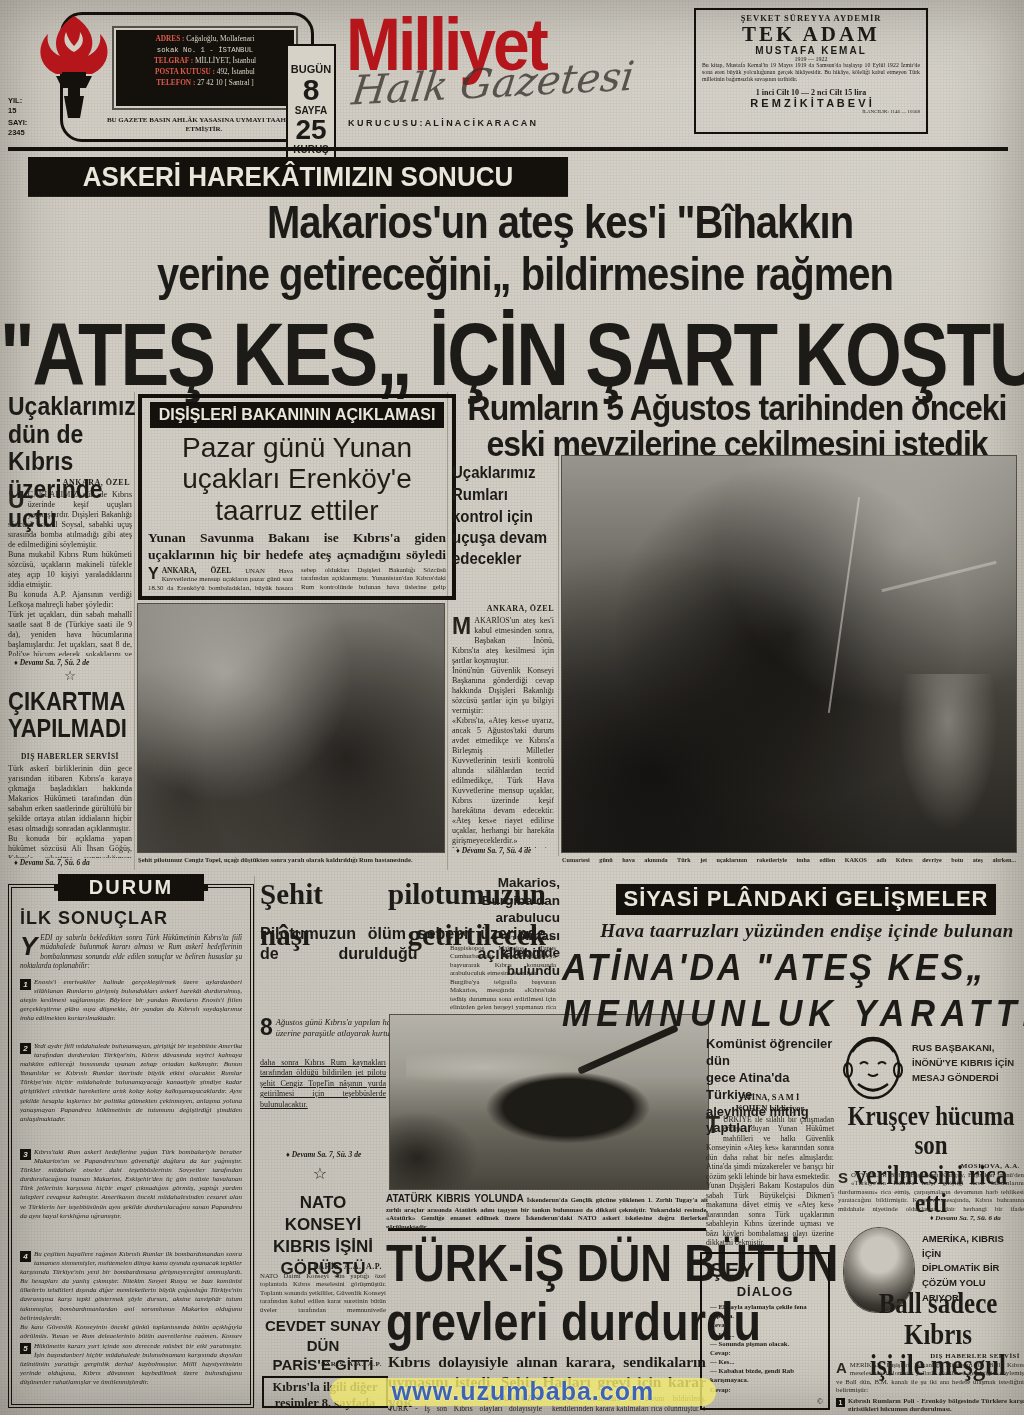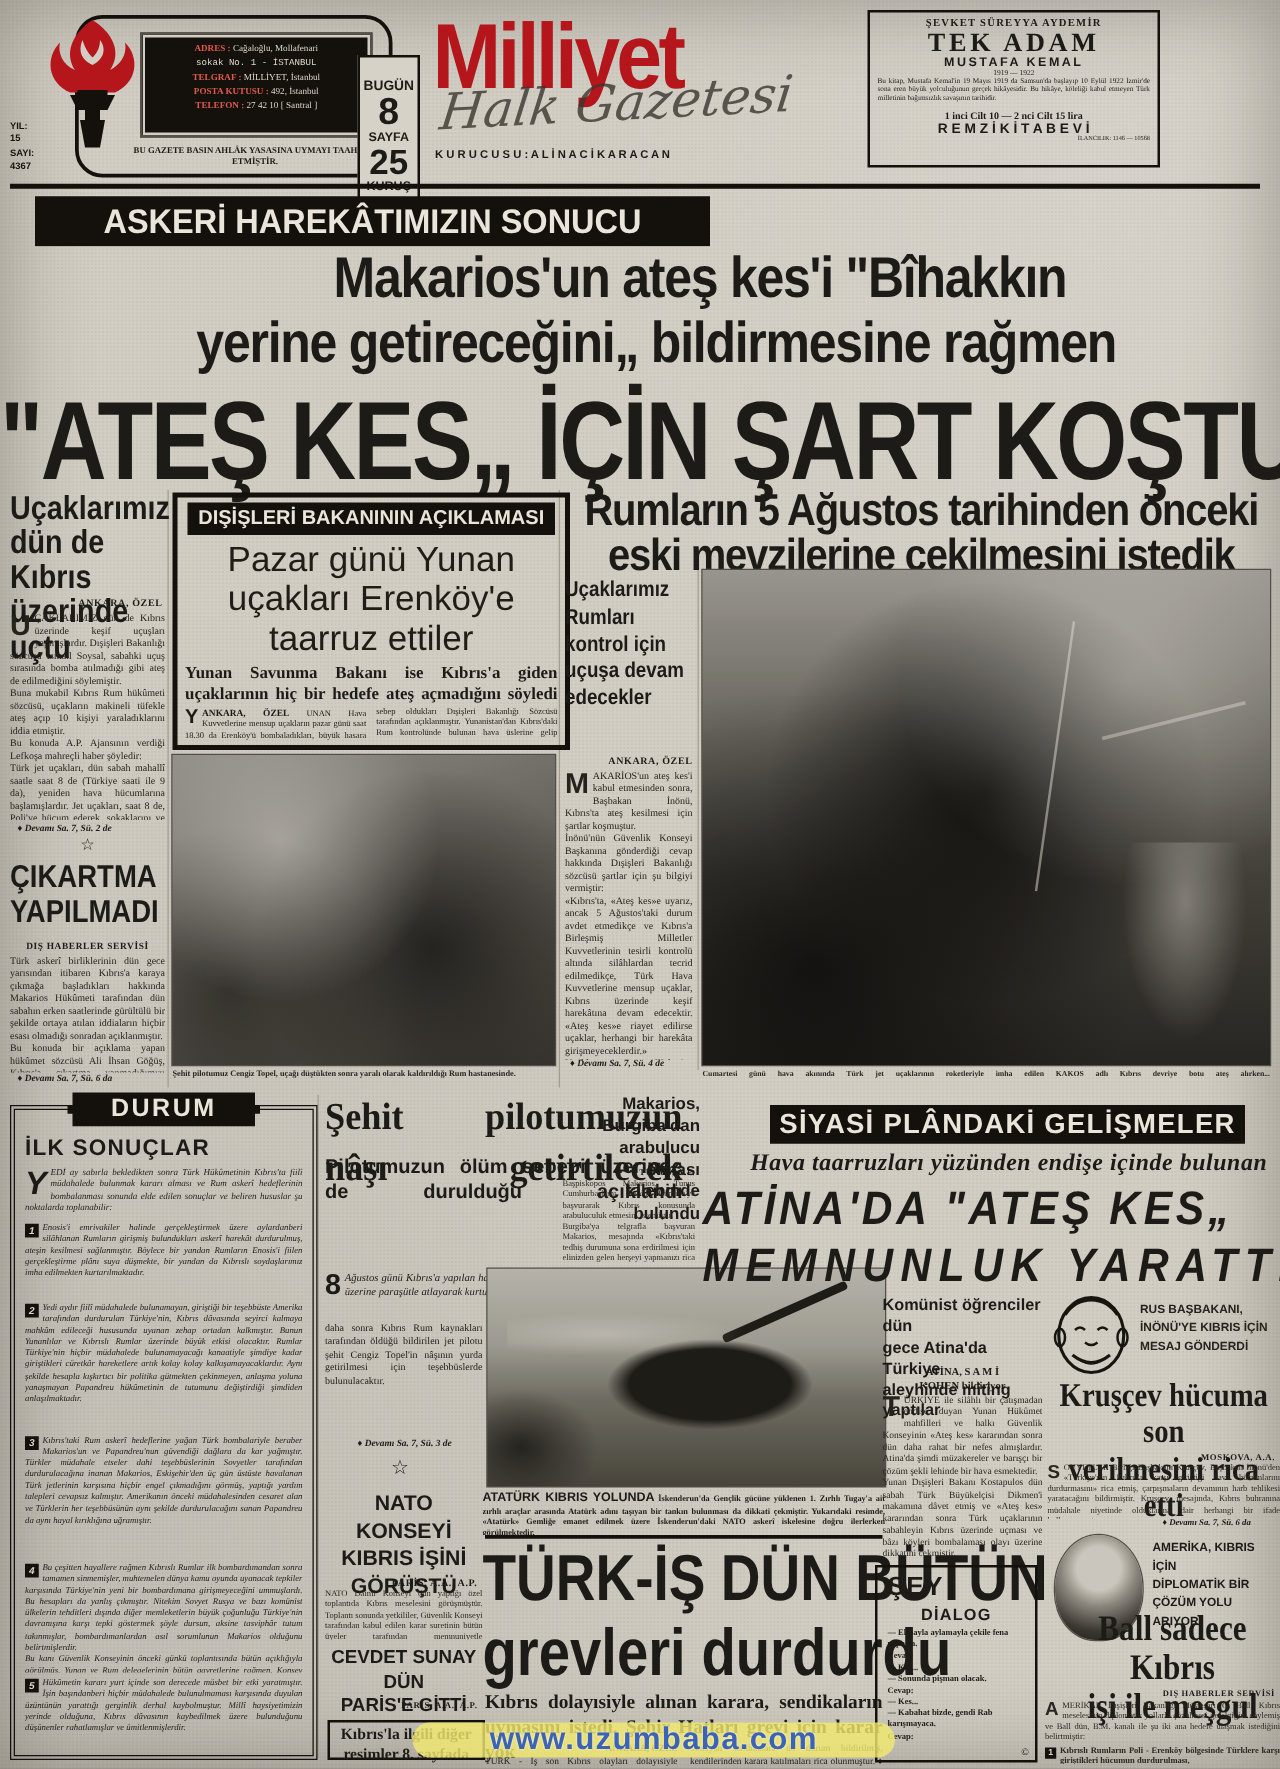--- a/index.html
+++ b/index.html
@@ -49,21 +49,21 @@
       <path d="M40 18 C36 28 40 34 48 38 C56 34 60 26 54 18 C54 26 50 30 48 32 C44 28 42 24 40 18 Z" fill="#d2cec4"></path>
       <path d="M30 62 L66 62 L60 74 L36 74 Z" fill="#14110c"></path>
       <rect x="42" y="74" width="12" height="8" fill="#14110c"></rect>
       <path d="M38 82 L58 82 L54 104 L42 104 Z" fill="#14110c"></path>
       <rect x="36" y="58" width="24" height="6" fill="#14110c"></rect>
     </svg>
   </div>
   <div class="abs sans b preline" style="left:8px;top:96px;width:40px;font-size:7.5px;line-height:1.3;color:#17150f;">YIL:
 15</div>
   <div class="abs sans b preline" style="left:8px;top:118px;width:44px;font-size:7.5px;line-height:1.3;color:#17150f;">SAYI:
-4367</div>
+2345</div>
 
   <div class="abs" style="left:112px;top:26px;width:186px;height:84px;background:#14110c;border:2px solid #55514a;box-shadow:inset 0 0 0 2px #d2cec4;padding:6px 6px;box-sizing:border-box;">
     <div class="ctr" style="font-size:7.3px;line-height:1.5;">
       <div><span class="b" style="color:#e05a4c;">ADRES :</span> <span style="color:#dcd7cb;">Cağaloğlu, Mollafenari</span></div>
       <div><span class="b" style="color:#e05a4c;"></span> <span style="color:#dcd7cb;font-family:Liberation Mono, monospace;">sokak No. 1 - İSTANBUL</span></div>
       <div><span class="b" style="color:#e05a4c;">TELGRAF :</span> <span style="color:#dcd7cb;">MİLLİYET, İstanbul</span></div>
       <div><span class="b" style="color:#e05a4c;">POSTA KUTUSU :</span> <span style="color:#dcd7cb;">492, İstanbul</span></div>
       <div><span class="b" style="color:#e05a4c;">TELEFON :</span> <span style="color:#dcd7cb;">27 42 10 [ Santral ]</span></div>
     </div>
   </div>
@@ -170,21 +170,21 @@
     <div style="position:absolute;left:70%;top:30%;width:26%;height:3px;background:rgba(225,221,212,.4);transform:rotate(-14deg);"></div>
     <div style="position:absolute;left:74%;top:55%;width:22%;height:40%;background:radial-gradient(ellipse at 50% 30%, rgba(190,186,178,.5), transparent 70%);"></div>
   </div>
   <div class="abs cap clip" style="left:562px;top:856px;width:454px;height:14px;font-size:6.2px;text-align:justify;text-align-last:justify;">Cumartesi günü hava akınında Türk jet uçaklarının roketleriyle imha edilen KAKOS adlı Kıbrıs devriye botu ateş alırken...</div>
 
   <div class="abs b preline" style="left:260px;top:874px;width:286px;font-size:29px;line-height:1.35;text-align:justify;text-align-last:justify;transform:scaleY(1.05);transform-origin:top left;">Şehit   pilotumuzun
 nâşı getirtilecek</div>
   <div class="abs sans b jst" style="left:260px;top:924px;width:286px;font-size:16px;line-height:1.25;text-align-last:justify;">Pilotumuzun ölüm sebebi üzerinde de durulduğu açıklandı</div>
   <div class="abs dateline" style="left:260px;top:1020px;width:282px;">ANKARA, A.A.</div>
   <div class="abs clip" style="left:260px;top:1017px;width:284px;height:42px;font-size:8.5px;line-height:1.35;text-align:justify;"><span class="dropcap">8</span><span class="i">Ağustos günü Kıbrıs'a yapılan hava harekâtı sırasında uçağının isabet alması üzerine paraşütle atlayarak kurtulan,</span></div>
-  <div class="abs clip" style="left:260px;top:1058px;width:126px;height:92px;font-size:8px;line-height:1.3;text-align:justify;">daha sonra Kıbrıs Rum kaynakları tarafından öldüğü bildirilen jet pilotu şehit Cengiz Topel'in nâşının yurda getirilmesi için teşebbüslerde bulunulacaktır.</div>
+  <div class="abs clip" style="left:260px;top:1058px;width:126px;height:92px;font-size:8px;line-height:1.3;text-align:justify;text-decoration:underline;">daha sonra Kıbrıs Rum kaynakları tarafından öldüğü bildirilen jet pilotu şehit Cengiz Topel'in nâşının yurda getirilmesi için teşebbüslerde bulunulacaktır.</div>
   <div class="abs devami" style="left:286px;top:1150px;width:110px;">♦ Devamı Sa. 7, Sü. 3 de</div>
   <div class="abs star" style="left:300px;top:1164px;width:40px;font-size:16px;">☆</div>
 
   <div class="abs sans b ctr preline" style="left:260px;top:1192px;width:126px;font-size:17px;line-height:1.3;">NATO  KONSEYİ
 KIBRIS  İŞİNİ
 GÖRÜŞTÜ</div>
   <div class="abs dateline" style="left:260px;top:1262px;width:122px;">PARİS, A.A., A.P.</div>
   <div class="abs tiny-txt clip" style="left:260px;top:1272px;width:126px;height:40px;">NATO Daimî Konseyi dün yaptığı özel toplantıda Kıbrıs meselesini görüşmüştür. Toplantı sonunda yetkililer, Güvenlik Konseyi tarafından kabul edilen karar suretinin bütün üyeler tarafından memnuniyetle desteklendiğini söylemişlerdir. Dünkü toplantı ile Konsey 6 günde, Kıbrıs</div>
 
   <div class="abs sans b ctr preline" style="left:260px;top:1316px;width:126px;font-size:15px;line-height:1.3;">CEVDET SUNAY DÜN

